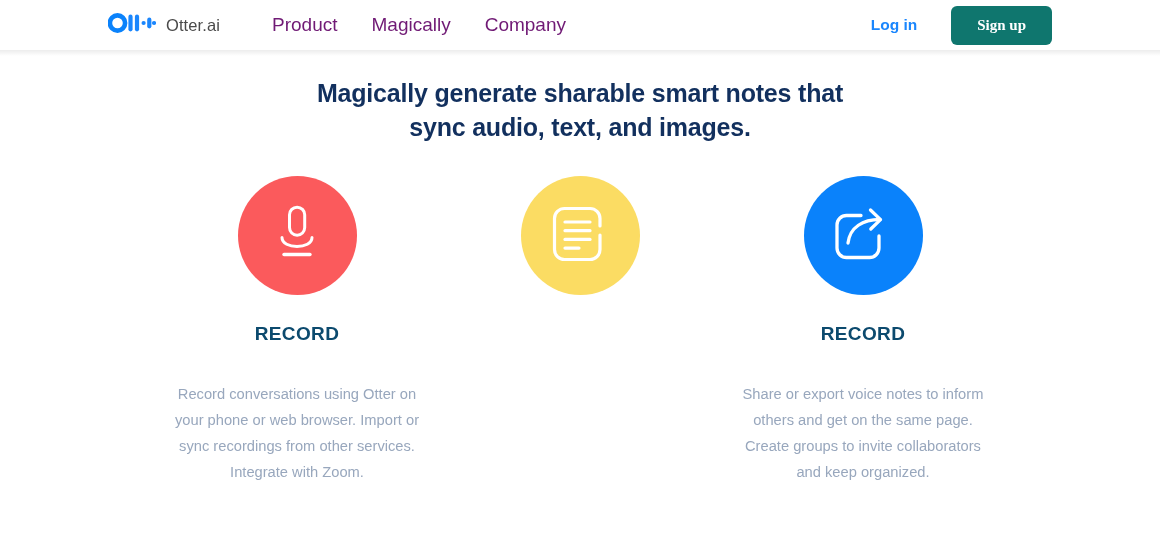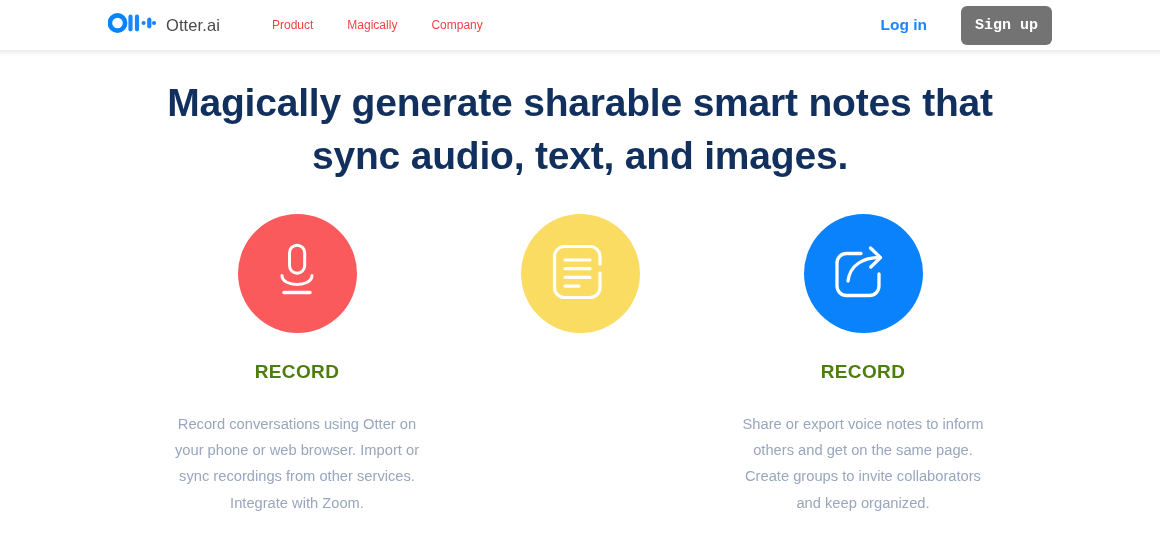--- a/index.html
+++ b/index.html
@@ -50,63 +50,63 @@
     color: #4a4a4a;
     letter-spacing: 0.1px;
     white-space: nowrap;
   }
   .nav {
     display: flex;
     align-items: center;
     gap: 34px;
   }
   .nav-link {
-    font-size: 12px;
-    color: #ef4444;
+    font-size: 19px;
+    color: #701a75;
     text-decoration: none;
     white-space: nowrap;
     cursor: pointer;
   }
   .header-right {
     margin-left: auto;
     display: flex;
     align-items: center;
     gap: 34px;
   }
   .login-link {
     font-size: 15.5px;
     font-weight: bold;
     color: #1a86fd;
     text-decoration: none;
     white-space: nowrap;
     cursor: pointer;
     margin-left: 12px;
   }
   .signup-btn {
-    background: #737373;
+    background: #0f766e;
     color: #ffffff;
     font-size: 15px;
     font-weight: bold;
     border: none;
     border-radius: 6px;
-    padding: 0 14px;
+    padding: 0 26px;
     height: 39px;
     line-height: 39px;
     cursor: pointer;
     white-space: nowrap;
-    font-family: Liberation Mono, monospace;
+    font-family: Liberation Serif, serif;
   }
 
   
   .hero {
     padding-top: 26px;
     text-align: center;
   }
   .headline {
-    font-size: 39px;
+    font-size: 25px;
     font-weight: bold;
     color: #12305e;
     line-height: 1.36;
     letter-spacing: -0.2px;
   }
   .headline-line { display: block; }
 
   
   .features {
     margin-top: 32px;
@@ -126,25 +126,25 @@
     height: 119px;
     border-radius: 50%;
     display: flex;
     align-items: center;
     justify-content: center;
   }
   .feature-title {
     margin-top: 28px;
     font-size: 19px;
     font-weight: bold;
-    color: #4d7c0f;
+    color: #0c4a6e;
     letter-spacing: 0.4px;
   }
   .feature-body {
-    margin-top: 28px;
+    margin-top: 36px;
     font-size: 14.7px;
     line-height: 1.78;
     color: #98a7bd;
     max-width: 258px;
   }
 </style>
 </head>
 <body>
 
 <header class="header">

